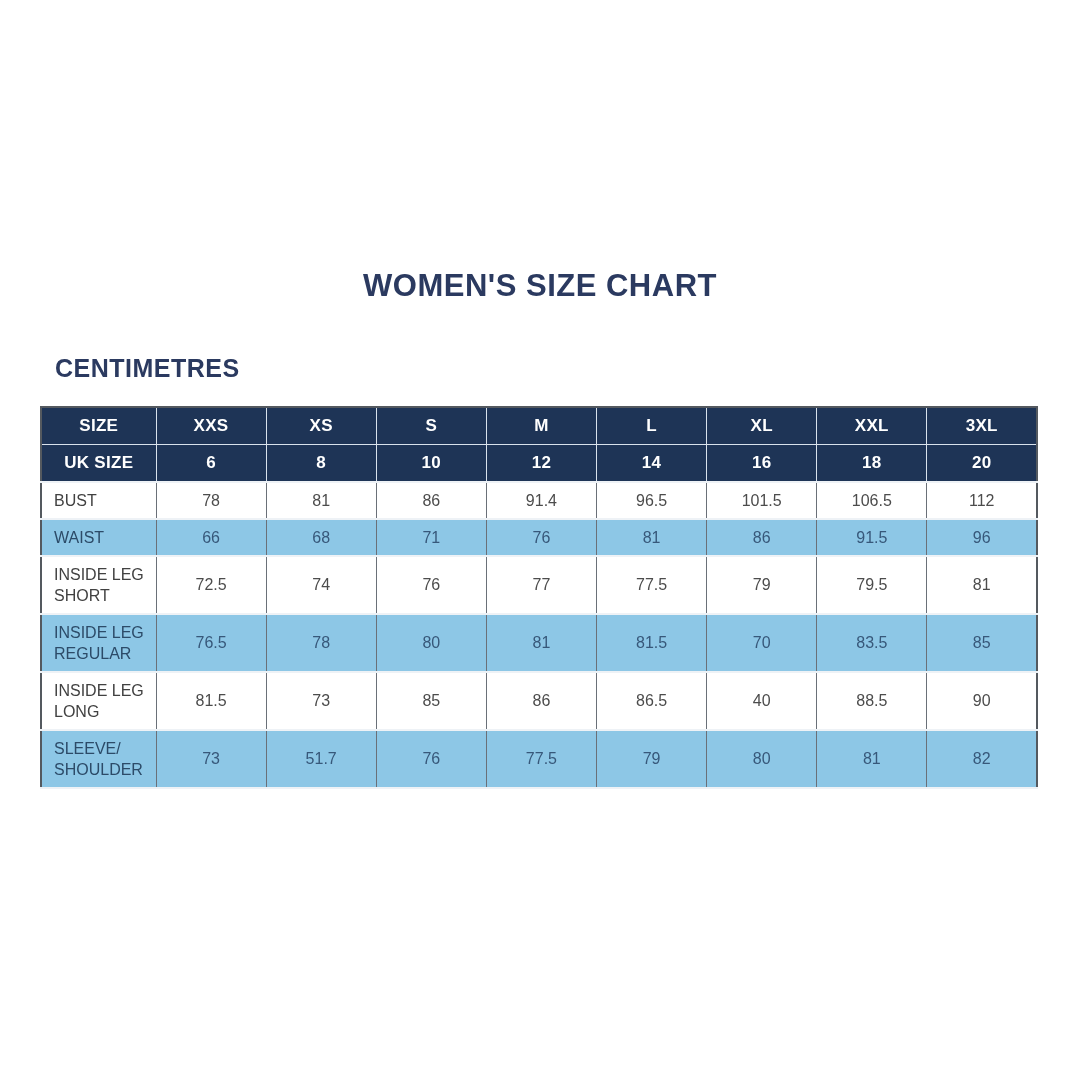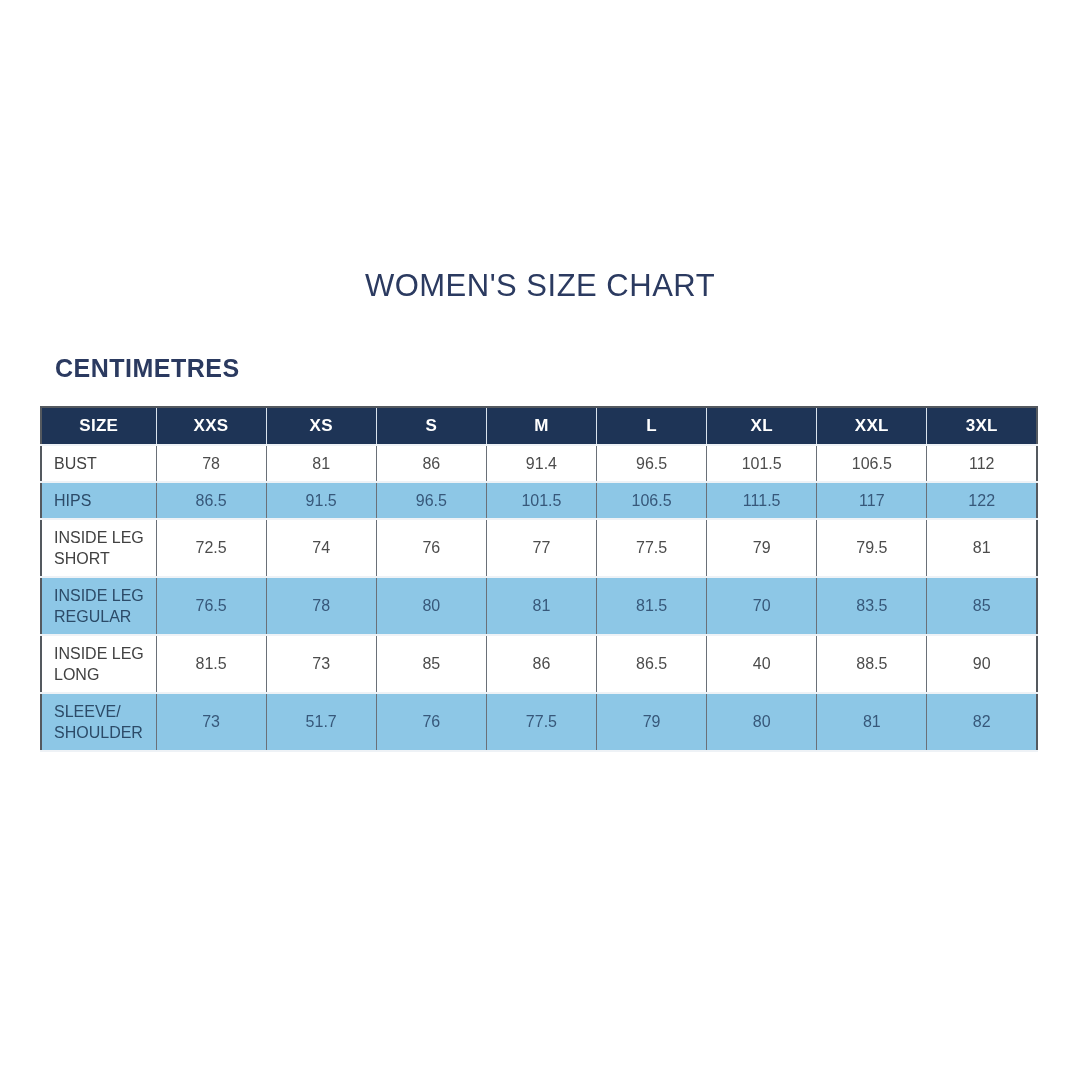--- a/index.html
+++ b/index.html
@@ -14,21 +14,21 @@
   .page {
     width: 1080px;
     height: 1080px;
     background: #ffffff;
     box-sizing: border-box;
   }
   .title {
     margin: 268px 0 0 0;
     text-align: center;
     font-size: 31px;
-    font-weight: 400;
+    font-weight: 700;
     letter-spacing: 0.5px;
     color: var(--title-navy, #2B3A60);
   }
   .subtitle {
     margin: 50px 0 0 55px;
     font-size: 25px;
     font-weight: 700;
     letter-spacing: 0.5px;
     color: var(--title-navy, #2B3A60);
   }
@@ -100,43 +100,54 @@
           <th>SIZE</th>
           <th>XXS</th>
           <th>XS</th>
           <th>S</th>
           <th>M</th>
           <th>L</th>
           <th>XL</th>
           <th>XXL</th>
           <th>3XL</th>
         </tr>
+        <tr>
+          <th>UK SIZE</th>
+          <th>6</th>
+          <th>8</th>
+          <th>10</th>
+          <th>12</th>
+          <th>14</th>
+          <th>16</th>
+          <th>18</th>
+          <th>20</th>
+        </tr>
       </thead>
     <tbody>
         <tr>
           <th class="row-label">BUST</th>
           <td>78</td>
           <td>81</td>
           <td>86</td>
           <td>91.4</td>
           <td>96.5</td>
           <td>101.5</td>
           <td>106.5</td>
           <td>112</td>
         </tr>
         <tr>
-          <th class="row-label">HIPS</th>
-          <td>86.5</td>
+          <th class="row-label">WAIST</th>
+          <td>66</td>
+          <td>68</td>
+          <td>71</td>
+          <td>76</td>
+          <td>81</td>
+          <td>86</td>
           <td>91.5</td>
-          <td>96.5</td>
-          <td>101.5</td>
-          <td>106.5</td>
-          <td>111.5</td>
-          <td>117</td>
-          <td>122</td>
+          <td>96</td>
         </tr>
         <tr>
           <th class="row-label">INSIDE LEG
 SHORT</th>
           <td>72.5</td>
           <td>74</td>
           <td>76</td>
           <td>77</td>
           <td>77.5</td>
           <td>79</td>

